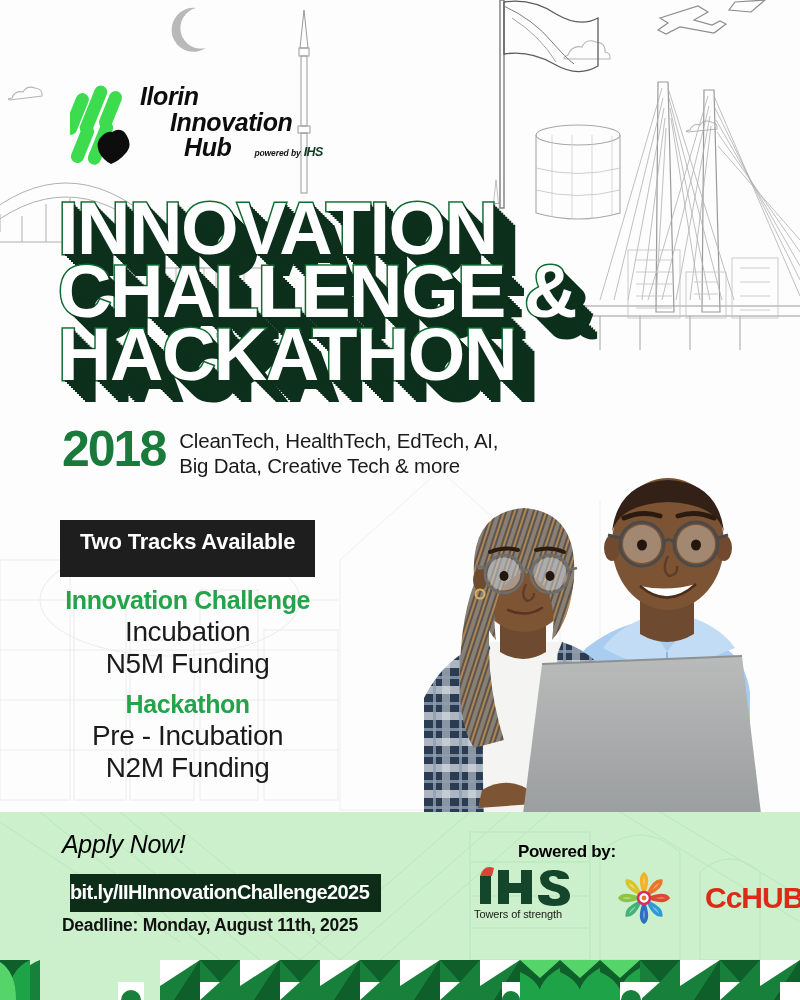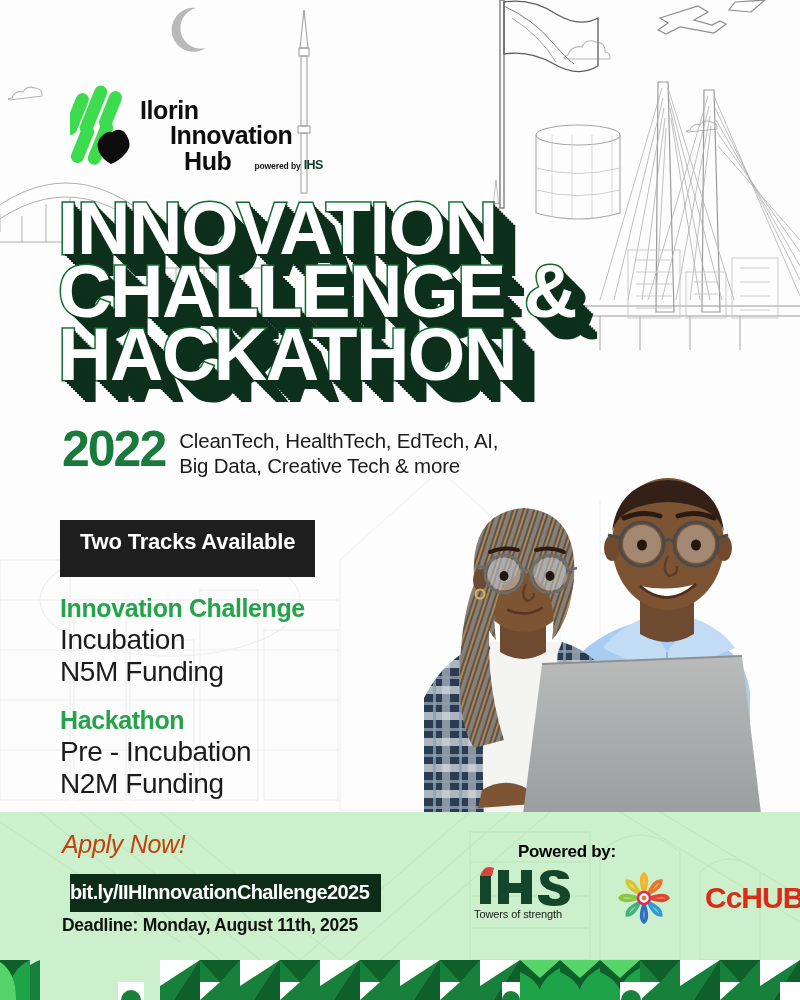--- a/index.html
+++ b/index.html
@@ -16,21 +16,21 @@
     height:1000px;
     background:#fdfdfd;
     overflow:hidden;
   }
 
   
   .bg-art { position:absolute; inset:0; z-index:0; pointer-events:none; }
   .bg-art svg { width:800px; height:1000px; display:block; }
 
   
-  .logo-block { position:absolute; left:70px; top:82px; z-index:5; display:flex; align-items:flex-end; }
+  .logo-block { position:absolute; left:70px; top:82px; z-index:5; display:flex; align-items:flex-start;font-style:italic; }
   .logo-mark { width:62px; height:92px; position:relative; flex:0 0 auto; }
   .logo-words { margin-left:8px; padding-top:2px; }
   .logo-line { font-weight:bold; color:#0d0d0d; line-height:1.02; letter-spacing:-0.4px; }
   .logo-l1 { font-size:25px; }
   .logo-l2 { font-size:25px; margin-left:30px; }
   .logo-l3row { display:flex; align-items:flex-end; margin-left:44px; }
   .logo-l3 { font-size:25px; }
   .logo-powered { font-size:8.5px; font-weight:bold; color:#111; margin-left:23px; margin-bottom:3px; letter-spacing:-0.1px; }
   .logo-ihs { font-size:12.5px; font-weight:bold; color:#0e3b27; margin-left:3px; margin-bottom:2px; letter-spacing:-0.6px; }
 
@@ -59,39 +59,39 @@
   .year { font-size:50px; font-weight:bold; color:#1a7a3c; letter-spacing:-2px; line-height:1; }
   .tagline { margin-left:14px; margin-top:4px; font-size:20.5px; line-height:1.22; color:#1b1b1b; letter-spacing:-0.2px; }
 
   
   .tracks { position:absolute; left:60px; top:520px; z-index:7; }
   .tracks-badge {
     display:inline-block; background:#1e1e1e; color:#ffffff;
     font-size:22px; font-weight:bold; letter-spacing:-0.2px;
     padding:9px 20px 22px 20px;
   }
-  .track { margin-top:17px; }
+  .track { margin-top:9px;text-align:center; }
   .track:first-of-type { margin-top:18px; }
   .track-name { font-size:25px; font-weight:bold; color:#24a34a; letter-spacing:-0.4px; line-height:1.18; }
   .track-line { font-size:28px; color:#1b1b1b; letter-spacing:-0.4px; line-height:1.17; }
 
   
   .photo { position:absolute; right:0; top:452px; width:410px; height:370px; z-index:4; }
   .photo svg { width:100%; height:100%; display:block; }
 
   
   .footer {
     position:absolute; left:0; right:0; top:812px; height:148px; z-index:8;
     background:#ccf0cb; overflow:hidden;
   }
   .footer-art { position:absolute; inset:0; opacity:.5; }
   .footer-art svg { width:800px; height:148px; display:block; }
   .apply-now {
     position:absolute; left:62px; top:18px; font-size:25px; font-style:italic;
-    font-weight:500; color:#c2410c; letter-spacing:-0.3px;
+    font-weight:500; color:#000000; letter-spacing:-0.3px;
   }
   .url-chip {
     position:absolute; left:70px; top:62px; background:#0d2d18; color:#ffffff;
     font-size:20px; font-weight:bold; letter-spacing:-0.6px; padding:7px 12px 8px 0;
   }
   .deadline {
     position:absolute; left:62px; top:103px; font-size:17.5px; font-weight:bold;
     color:#121212; letter-spacing:-0.3px;
   }
   .powered-by {
@@ -251,21 +251,21 @@
     </div>
   </div>
 
   <div class="headline">
     <div class="hl">INNOVATION</div>
     <div class="hl">CHALLENGE &amp;</div>
     <div class="hl">HACKATHON</div>
   </div>
 
   <div class="yearrow">
-    <div class="year">2022</div>
+    <div class="year">2018</div>
     <div class="tagline">
       <div>CleanTech, HealthTech, EdTech, AI,</div>
       <div>Big Data, Creative Tech &amp; more</div>
     </div>
   </div>
 
   <div class="tracks">
     <div class="tracks-badge">Two Tracks Available</div>
 
     <div class="track">

